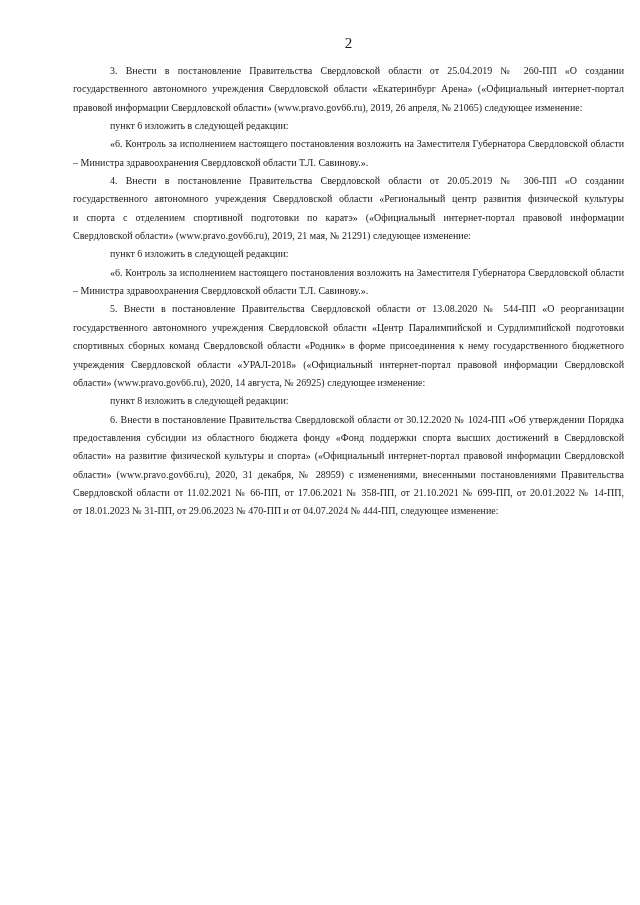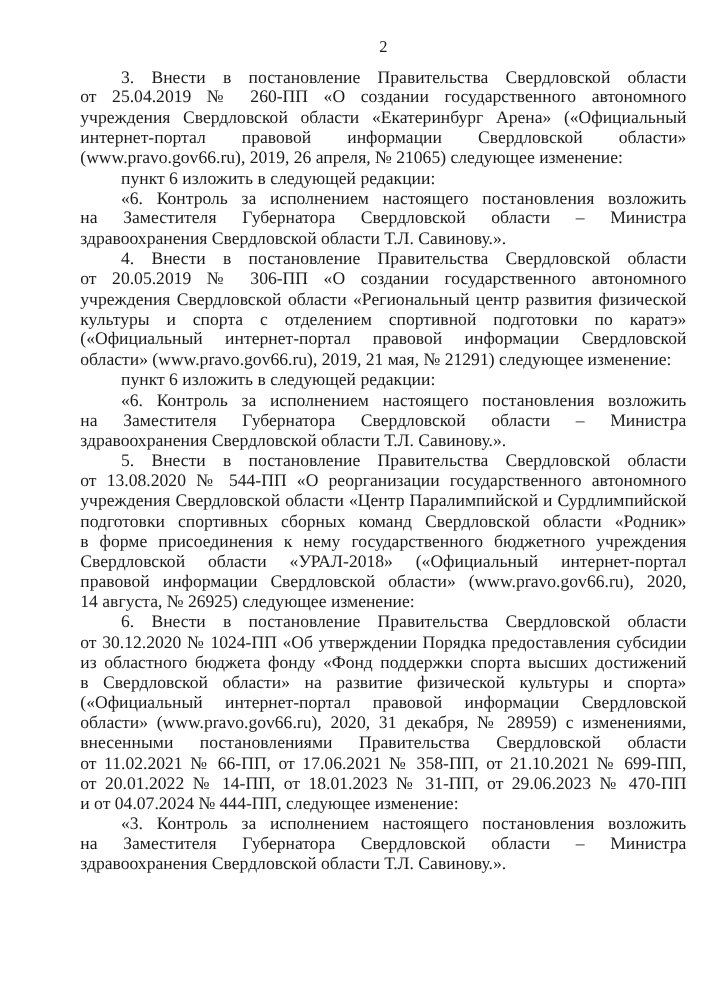--- a/index.html
+++ b/index.html
@@ -21,21 +21,21 @@
     box-sizing: border-box;
     padding: 35px 16px 0 73px;
   }
   .page-number {
     text-align: center;
     font-size: 15px;
     line-height: 16px;
   }
   .doc-body {
     margin-top: 11px;
-    font-size: 16px;
+    font-size: 10px;
     line-height: 18.35px;
     text-align: justify;
     text-justify: inter-word;
   }
   .doc-body p {
     margin: 0;
     padding: 0;
     text-indent: 37px;
   }
 </style>
@@ -46,17 +46,17 @@
   <div class="content">
     <div class="page-number">2</div>
     <div class="doc-body">
       <p>3.&nbsp;Внести в постановление Правительства Свердловской области от&nbsp;25.04.2019 №&nbsp;260-ПП «О создании государственного автономного учреждения Свердловской области «Екатеринбург Арена» («Официальный интернет-портал правовой информации Свердловской области» (www.pravo.gov66.ru), 2019, 26&nbsp;апреля, №&nbsp;21065) следующее изменение:</p>
       <p>пункт&nbsp;6 изложить в следующей редакции:</p>
       <p>«6.&nbsp;Контроль за исполнением настоящего постановления возложить на&nbsp;Заместителя Губернатора Свердловской области – Министра здравоохранения Свердловской области Т.Л.&nbsp;Савинову.».</p>
       <p>4.&nbsp;Внести в постановление Правительства Свердловской области от&nbsp;20.05.2019 №&nbsp;306-ПП «О создании государственного автономного учреждения Свердловской области «Региональный центр развития физической культуры и&nbsp;спорта с отделением спортивной подготовки по каратэ» («Официальный интернет-портал правовой информации Свердловской области» (www.pravo.gov66.ru), 2019, 21&nbsp;мая, №&nbsp;21291) следующее изменение:</p>
       <p>пункт&nbsp;6 изложить в следующей редакции:</p>
       <p>«6.&nbsp;Контроль за исполнением настоящего постановления возложить на&nbsp;Заместителя Губернатора Свердловской области – Министра здравоохранения Свердловской области Т.Л.&nbsp;Савинову.».</p>
       <p>5.&nbsp;Внести в постановление Правительства Свердловской области от&nbsp;13.08.2020 №&nbsp;544-ПП «О реорганизации государственного автономного учреждения Свердловской области «Центр Паралимпийской и Сурдлимпийской подготовки спортивных сборных команд Свердловской области «Родник» в&nbsp;форме присоединения к&nbsp;нему государственного бюджетного учреждения Свердловской области «УРАЛ-2018» («Официальный интернет-портал правовой информации Свердловской области» (www.pravo.gov66.ru), 2020, 14&nbsp;августа, №&nbsp;26925) следующее изменение:</p>
+      <p>пункт&nbsp;8 изложить в следующей редакции:</p>
       <p>6.&nbsp;Внести в постановление Правительства Свердловской области от&nbsp;30.12.2020 №&nbsp;1024-ПП «Об утверждении Порядка предоставления субсидии из&nbsp;областного бюджета фонду «Фонд поддержки спорта высших достижений в&nbsp;Свердловской области» на развитие физической культуры и спорта» («Официальный интернет-портал правовой информации Свердловской области» (www.pravo.gov66.ru), 2020, 31&nbsp;декабря, №&nbsp;28959) с&nbsp;изменениями, внесенными постановлениями Правительства Свердловской области от&nbsp;11.02.2021 №&nbsp;66-ПП, от&nbsp;17.06.2021 №&nbsp;358-ПП, от&nbsp;21.10.2021 №&nbsp;699-ПП, от&nbsp;20.01.2022 №&nbsp;14-ПП, от&nbsp;18.01.2023 №&nbsp;31-ПП, от&nbsp;29.06.2023 №&nbsp;470-ПП и&nbsp;от&nbsp;04.07.2024 №&nbsp;444-ПП, следующее изменение:</p>
-      <p>«3.&nbsp;Контроль за исполнением настоящего постановления возложить на&nbsp;Заместителя Губернатора Свердловской области – Министра здравоохранения Свердловской области Т.Л.&nbsp;Савинову.».</p>
     </div>
   </div>
 </div>
 
 </body></html>

